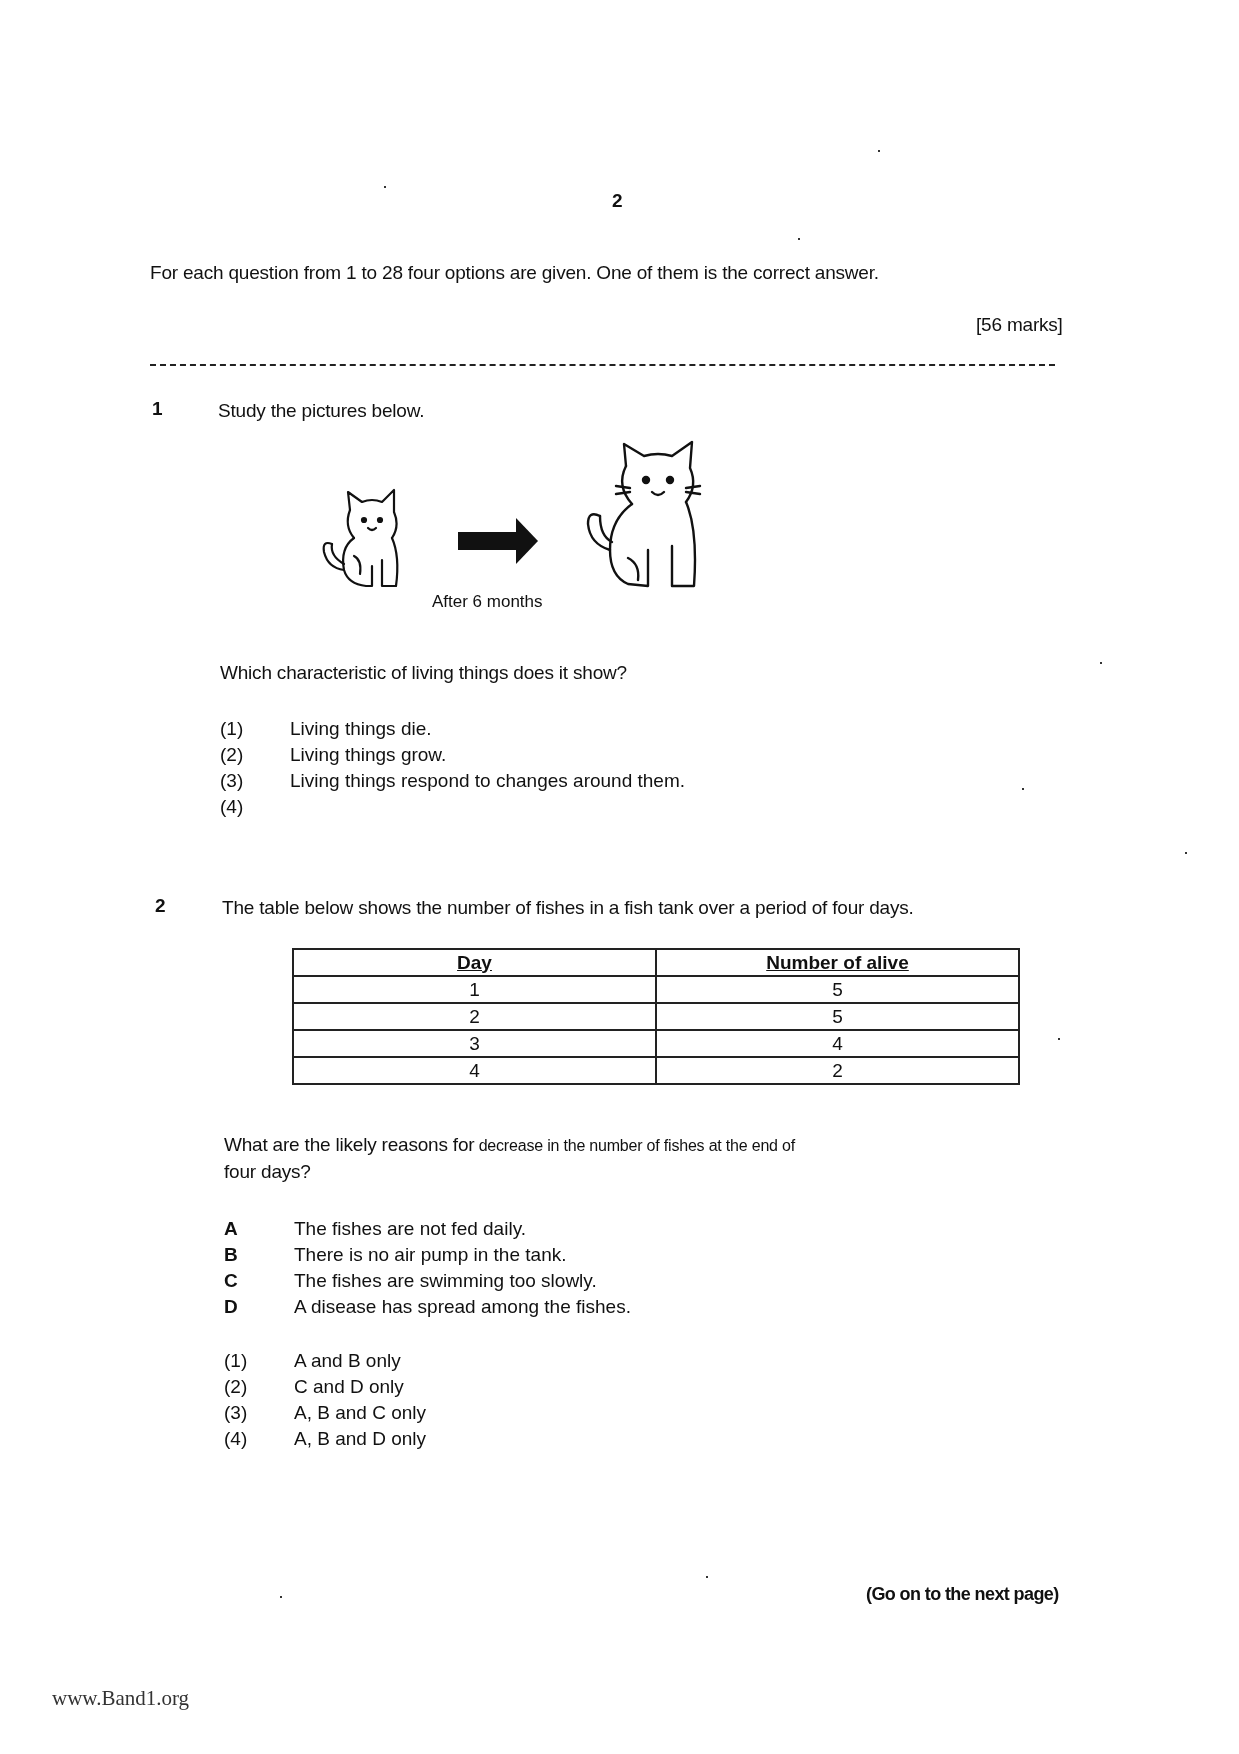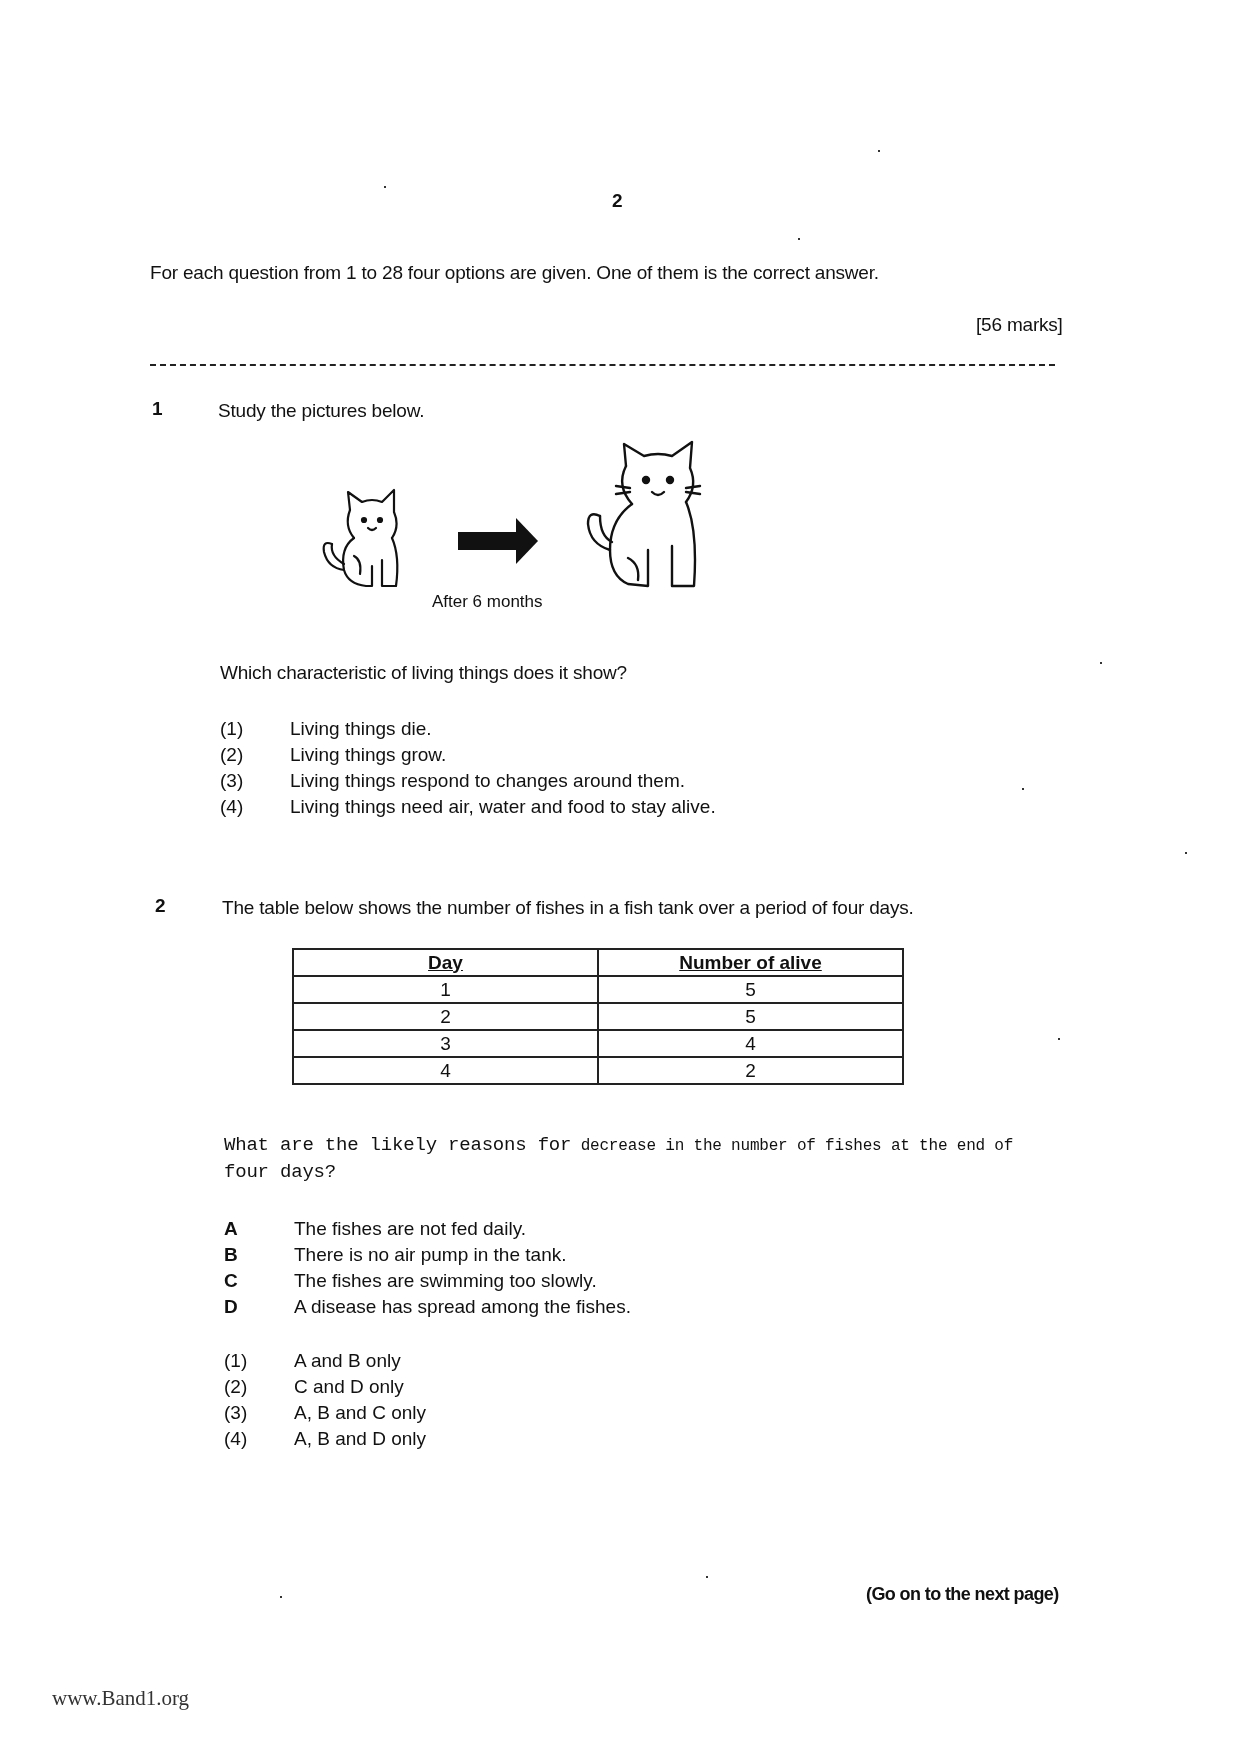--- a/index.html
+++ b/index.html
@@ -18,26 +18,26 @@
   .figure { left: 310px; top: 440px; width: 420px; height: 170px; }
   .after-label { left: 432px; top: 568px; font-size: 17px; margin-top: 24px; }
   .q1question { left: 220px; top: 660px; }
   .opts { left: 220px; }
   .opt-row { display: flex; height: 26px; align-items: center; }
   .opt-num { width: 70px; font-size: 19px; }
   .opt-text { font-size: 19px; white-space: nowrap; }
   .q1opts { top: 716px; }
   .q2num { left: 155px; top: 895px; }
   .q2text { left: 222px; top: 895px; }
-  table.fish { position: absolute; left: 292px; top: 948px; width: 612px;
+  table.fish { position: absolute; left: 292px; top: 948px; width: 728px;
                border-collapse: collapse; font-size: 19px; }
   table.fish th, table.fish td { border: 2px solid #222; height: 25px; padding: 0;
                text-align: center; font-weight: normal; }
   table.fish th { font-weight: bold; text-decoration: underline; }
-  .q2question { left: 224px; top: 1132px; width: 820px; white-space: normal; font-family: Liberation Mono, monospace; }
+  .q2question { left: 224px; top: 1132px; width: 820px; white-space: normal; }
   .q2question .small { font-size: 16px; }
   .stmts { left: 224px; top: 1216px; }
   .stmt-row { display: flex; height: 26px; align-items: center; }
   .stmt-letter { width: 70px; font-size: 19px; font-weight: bold; }
   .q2opts { left: 224px; top: 1348px; }
   .goon { left: 866px; top: 1584px; font-size: 18px; font-weight: bold; letter-spacing: -0.6px; }
   .watermark { left: 52px; top: 1686px; font-family: Liberation Serif, serif;
                font-size: 21px; color: #333; }
   .speck { position: absolute; width: 2px; height: 2px; background: #333; }
 </style>
@@ -101,21 +101,20 @@
   <div class="opt-row">
     <span class="opt-num">(2)</span>
     <span class="opt-text">Living things grow.</span>
   </div>
   <div class="opt-row">
     <span class="opt-num">(3)</span>
     <span class="opt-text">Living things respond to changes around them.</span>
   </div>
   <div class="opt-row">
     <span class="opt-num">(4)</span>
-    <span class="opt-text">Living things need air, water and food to stay alive.</span>
   </div>
 </div>
 
 <div class="abs qnum q2num">2</div>
 <div class="abs txt q2text">The table below shows the number of fishes in a fish tank over a period of four days.</div>
 
 <table class="fish">
   <thead>
     <tr>
       <th style="width:50%">Day</th>

